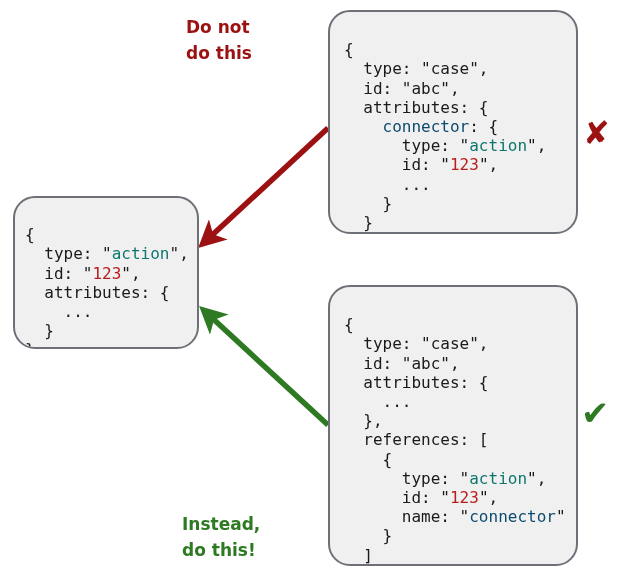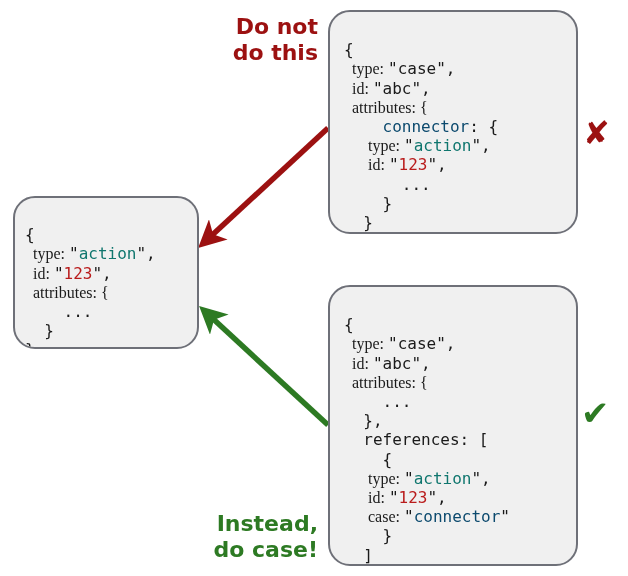--- a/index.html
+++ b/index.html
@@ -49,34 +49,34 @@
     padding: 9px 0 0 14px;
   }
   #box-good {
     left: 328px; top: 285px;
     width: 250px; height: 281px;
     padding: 9px 0 0 14px;
   }
 
   
   .k-plain  { color: #1a1a1a; }
-  .k-key    { color: #1a1a1a; font-family: Liberation Serif, serif; }
+  .k-key    { color: #1a1a1a; }
   .k-pink   { color: #0c4a6e; }
   .k-blue   { color: #0f766e; }
   .k-orange { color: #b91c1c; }
   .k-bold   { color: #1a1a1a; font-weight: normal; }
 
   
   .callout {
     position: absolute;
     font-family: "DejaVu Sans", sans-serif;
     font-weight: bold;
-    font-size: 22px;
+    font-size: 17px;
     line-height: 26px;
-    text-align: right;
+    text-align: left;
     white-space: pre-line;
   }
   #label-bad {
     left: 186px; top: 14px;
     width: 132px;
     color: #9c1111;
   }
   #label-good {
     left: 182px; top: 511px;
     width: 136px;
@@ -155,29 +155,29 @@
 <span class="code"><span class="k-plain">{</span>
 <span class="k-key">  type: </span><span class="k-plain">"case",</span>
 <span class="k-key">  id: </span><span class="k-plain">"abc",</span>
 <span class="k-key">  attributes: {</span>
 <span class="k-plain">    ...</span>
 <span class="k-plain">  },</span>
 <span class="k-bold">  references</span><span class="k-plain">: [</span>
 <span class="k-plain">    {</span>
 <span class="k-key">      type: </span><span class="k-plain">"</span><span class="k-blue">action</span><span class="k-plain">",</span>
 <span class="k-key">      id: </span><span class="k-plain">"</span><span class="k-orange">123</span><span class="k-plain">",</span>
-<span class="k-key">      case: </span><span class="k-plain">"</span><span class="k-pink">connector</span><span class="k-plain">"</span>
+<span class="k-key">      name: </span><span class="k-plain">"</span><span class="k-pink">connector</span><span class="k-plain">"</span>
 <span class="k-plain">    }</span>
 <span class="k-plain">  ]</span>
 <span class="k-plain">}</span></span>
   </div>
 
   <div class="callout" id="label-bad">Do not
 do this</div>
 
   <div class="callout" id="label-good">Instead,
-do case!</div>
+do this!</div>
 
   <div class="verdict" id="mark-x">✘</div>
 
   <div class="verdict" id="mark-check">✔</div>
 
 </div>
 
 </body></html>

